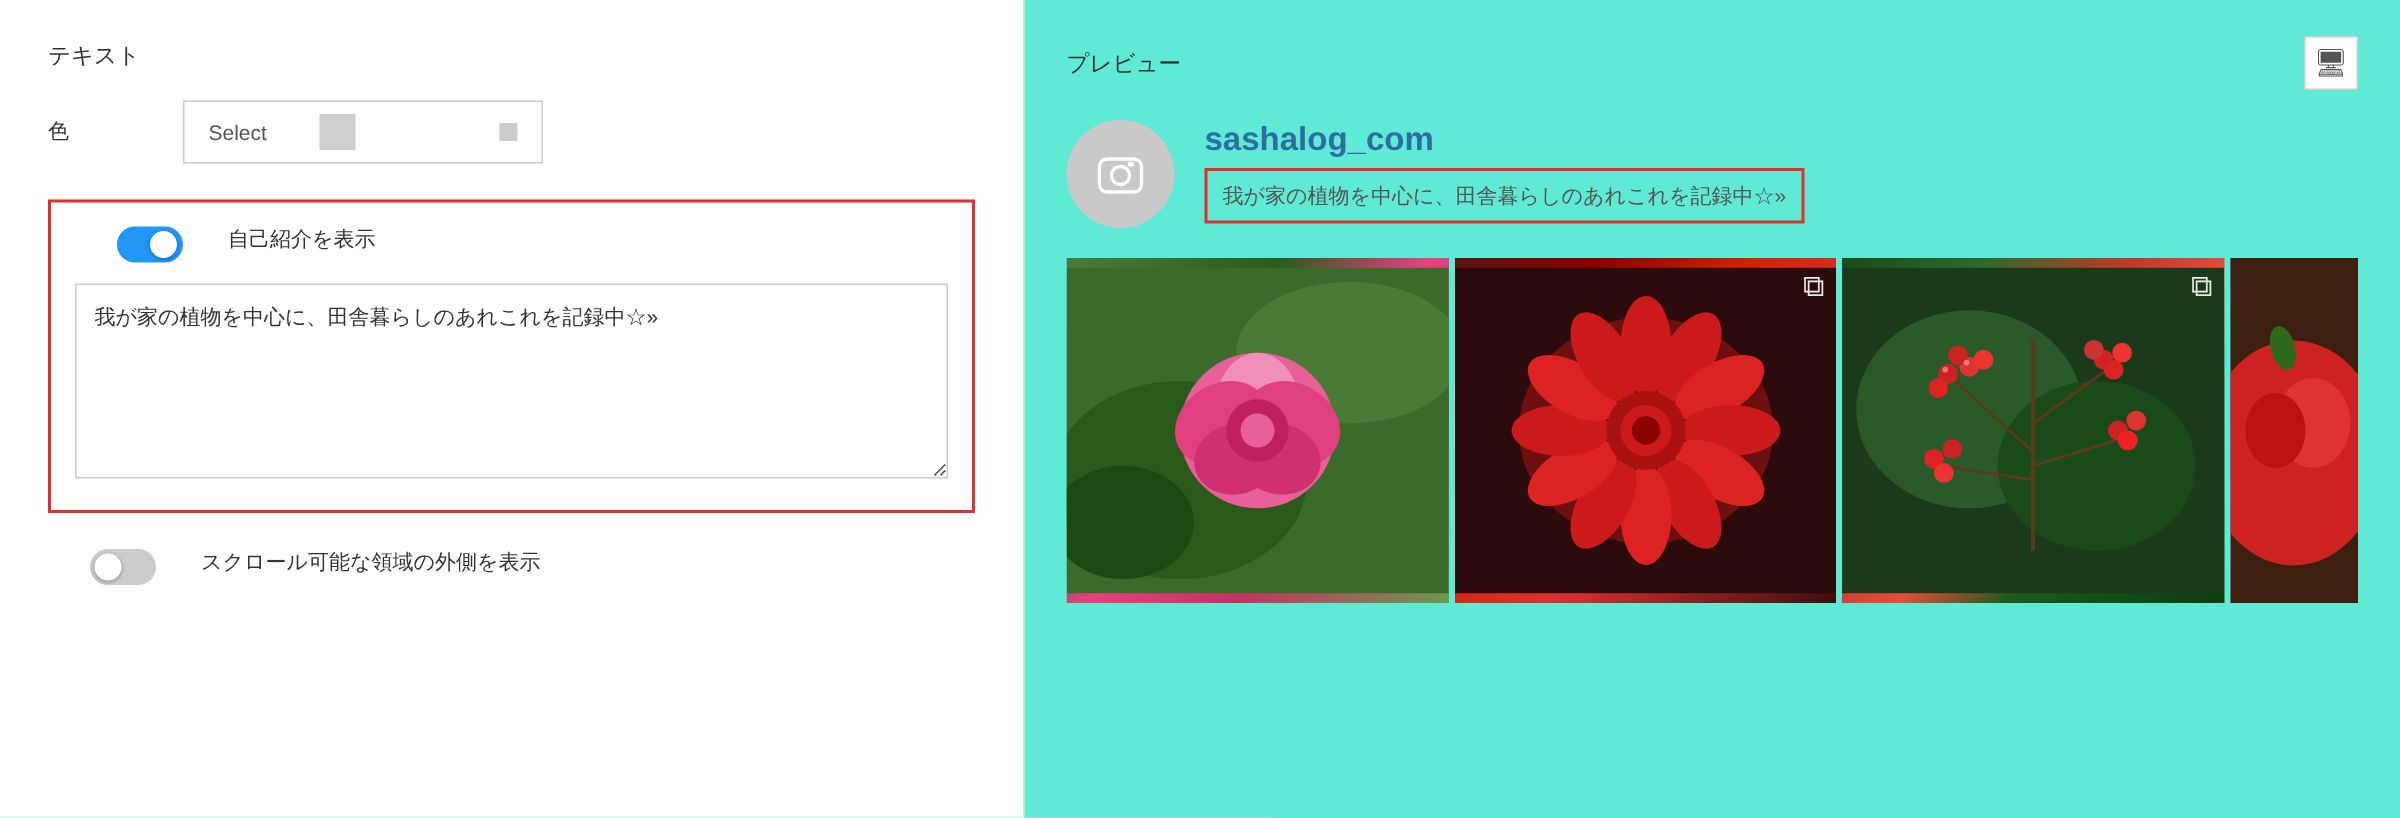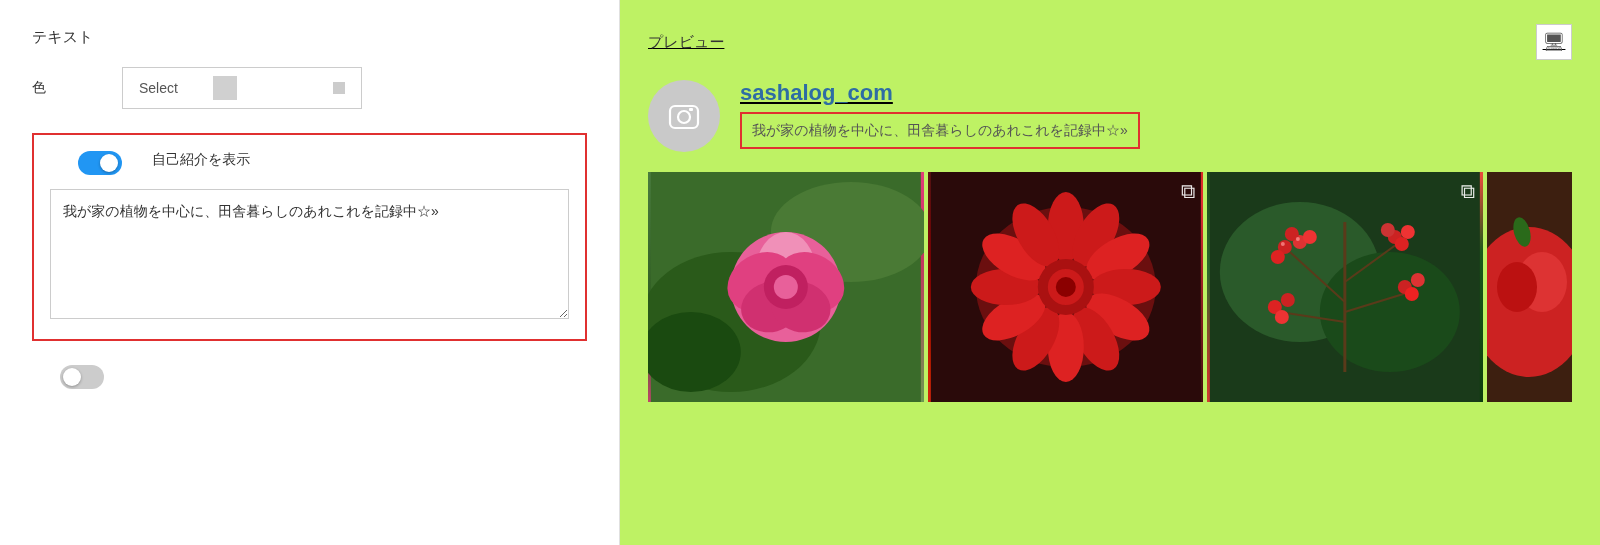--- a/index.html
+++ b/index.html
@@ -7,21 +7,21 @@
       font-family: -apple-system, BlinkMacSystemFont, "Segoe UI", sans-serif;
       background: #f1f1f1;
       width: 1600px;
       height: 545px;
       overflow: hidden;
       display: flex;
     }
 
     
     .left-panel {
-      width: 620px;
+      width: 683px;
       background: #fff;
       padding: 28px 32px;
       border-right: 1px solid #e0e0e0;
       flex-shrink: 0;
     }
 
     .section-title {
       font-size: 15px;
       font-weight: 500;
       color: #333;
@@ -130,24 +130,23 @@
       background: #ccc;
     }
 
     .toggle-thumb-off {
       left: 3px;
     }
 
     
     .right-panel {
       flex: 1;
-      background: #bef264;
+      background: #5eead4;
       padding: 24px 28px;
       position: relative;
-      text-decoration: underline;
     }
 
     .preview-header {
       display: flex;
       justify-content: space-between;
       align-items: center;
       margin-bottom: 20px;
     }
 
     .preview-title {
@@ -285,20 +284,21 @@
     
     <textarea class="bio-textarea" style="">我が家の植物を中心に、田舎暮らしのあれこれを記録中☆»</textarea>
   </div>
 
   <div class="toggle-row">
     <div class="toggle">
       <div class="toggle-track toggle-track-off">
         <div class="toggle-thumb toggle-thumb-off"></div>
       </div>
     </div>
+    <span class="toggle-label">スクロール可能な領域の外側を表示</span>
   </div>
 </div>
 
 <div class="right-panel">
   <div class="preview-header">
     <span class="preview-title">プレビュー</span>
     <div class="monitor-btn">
       <span>🖥</span>
     </div>
   </div>

